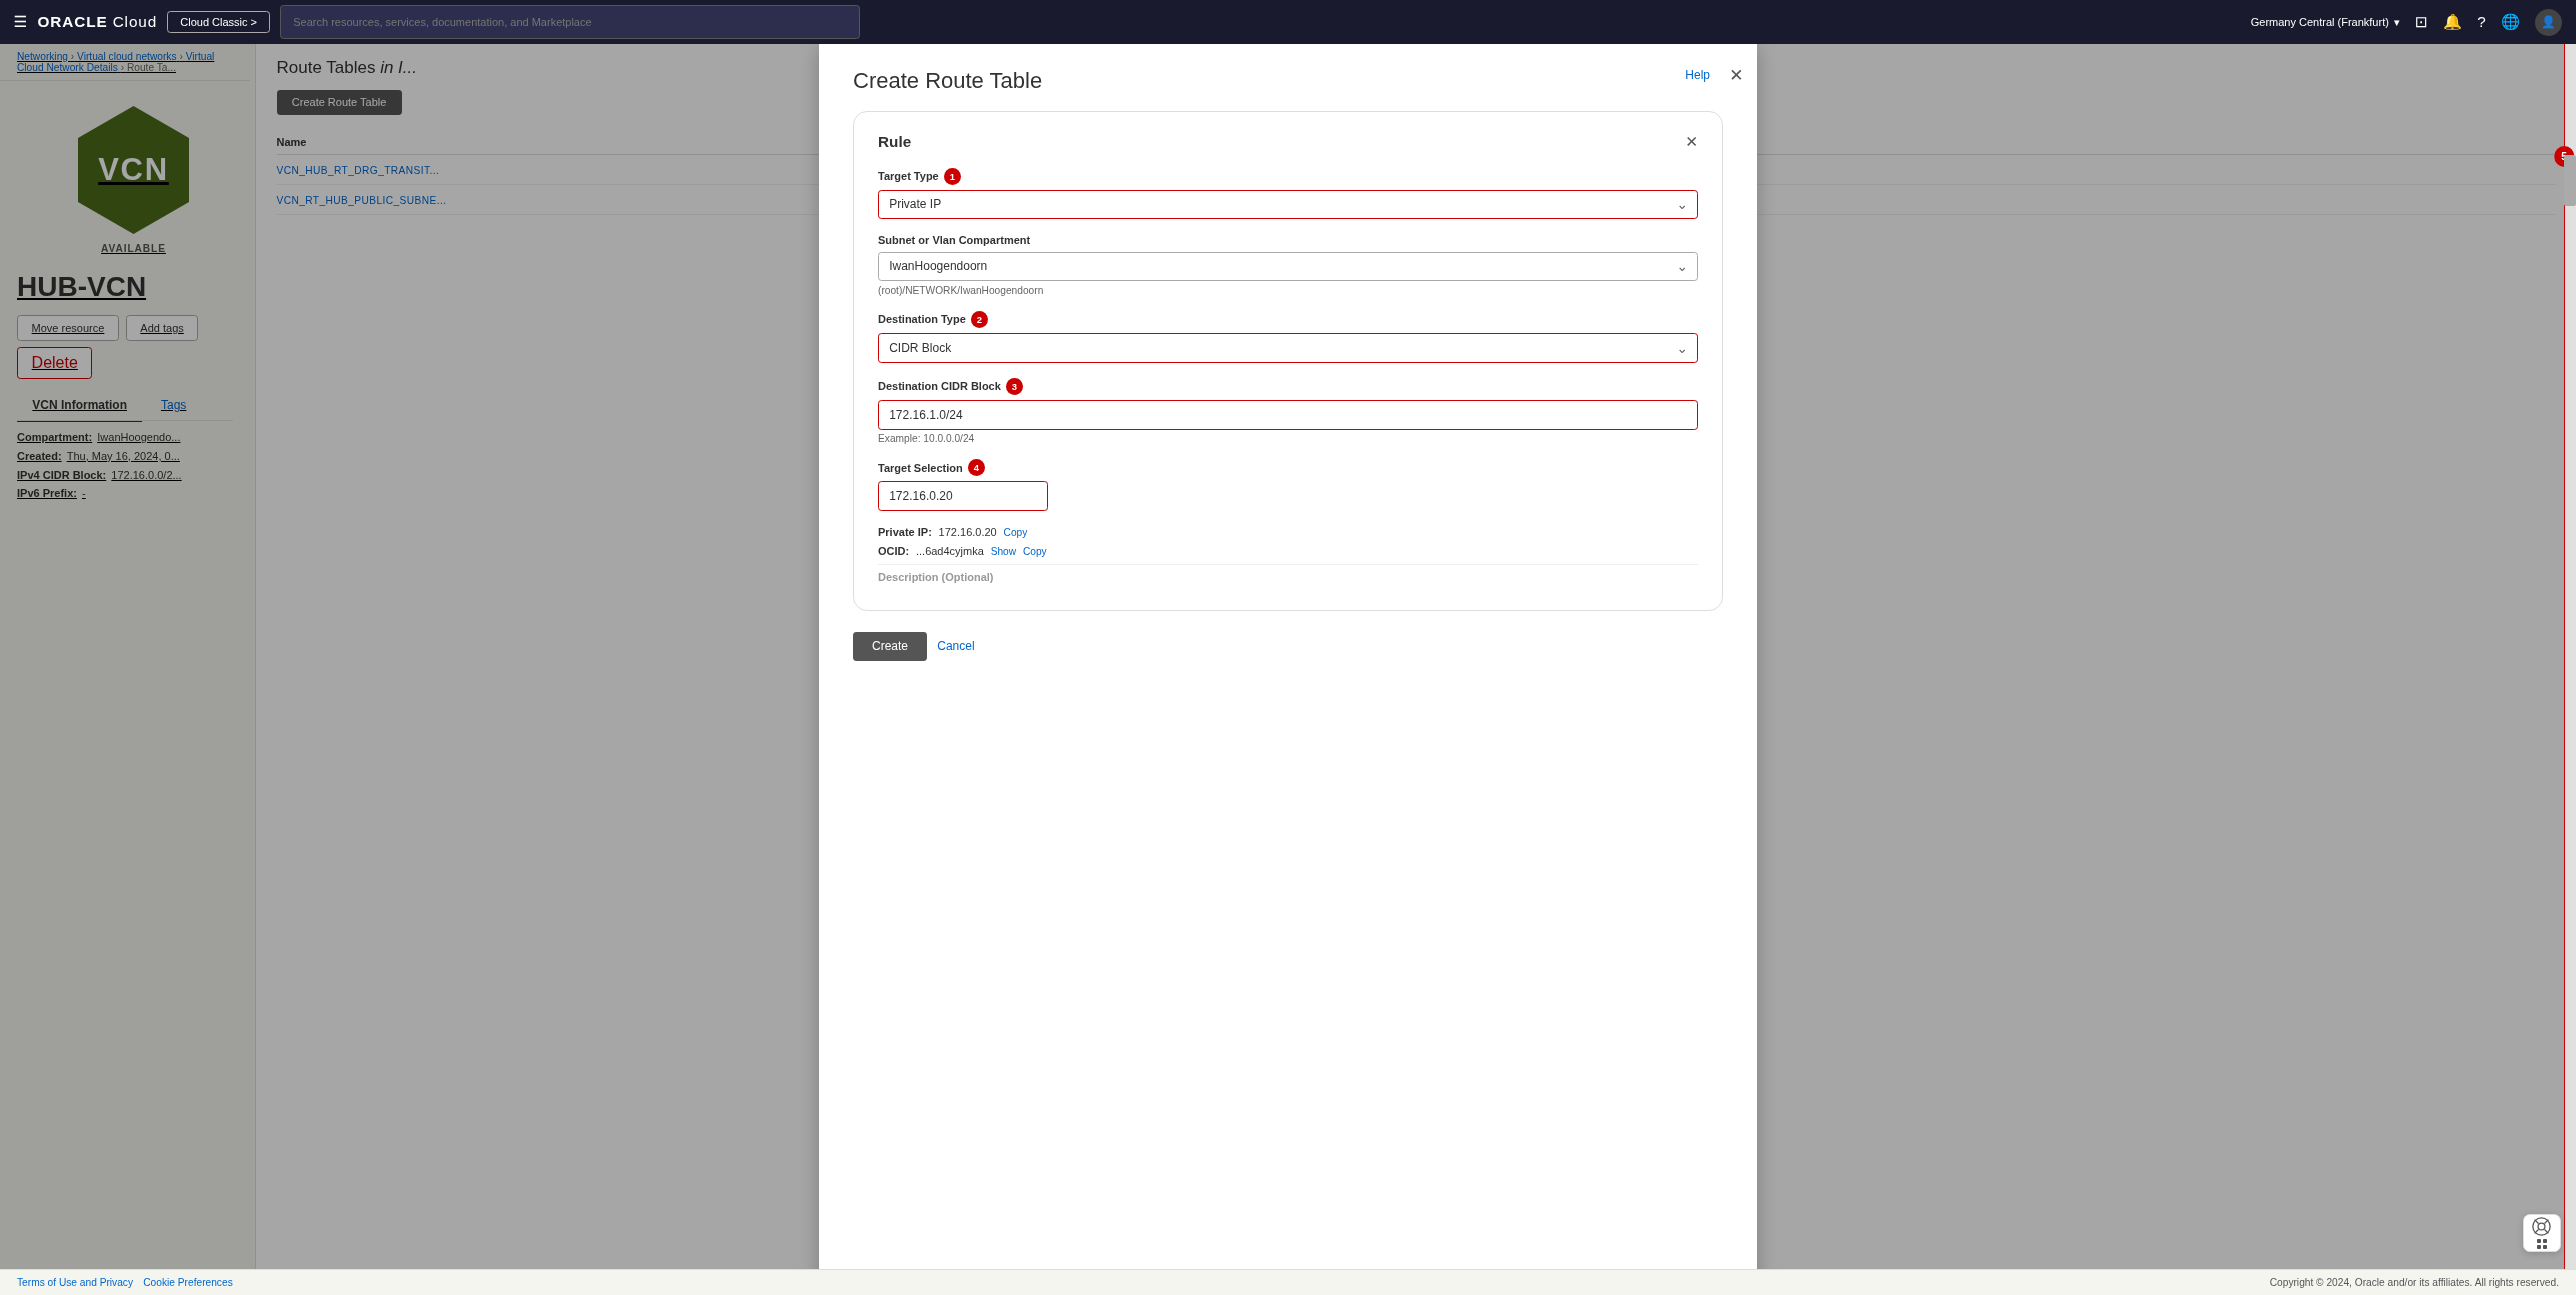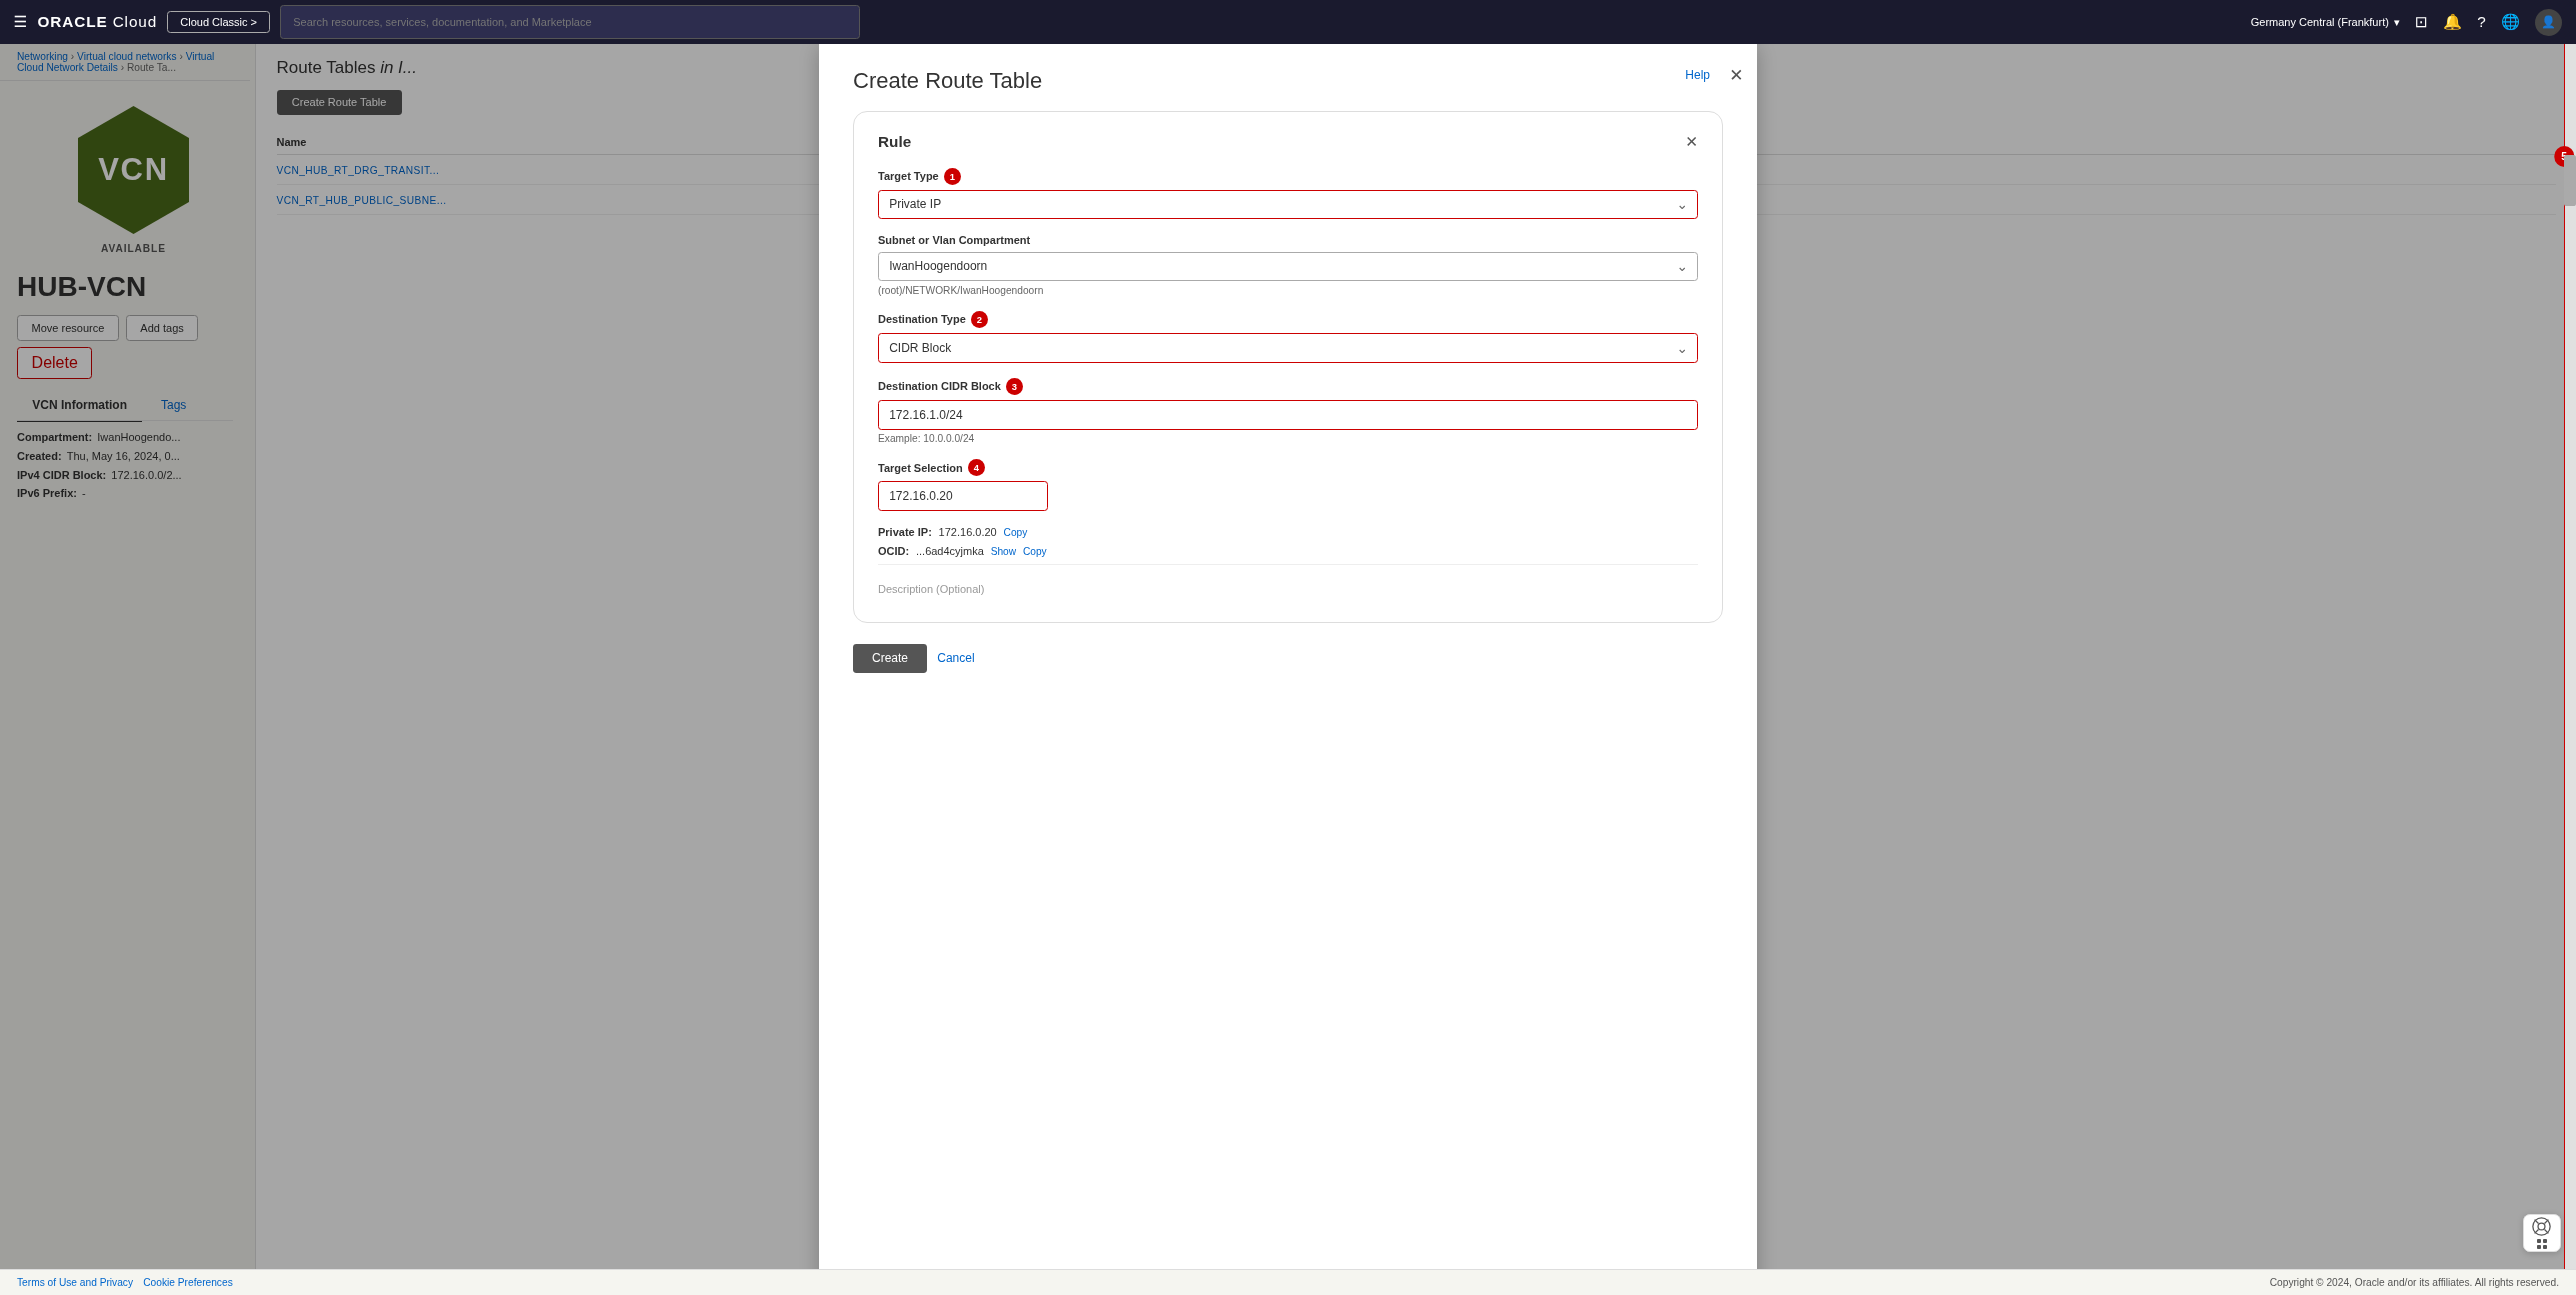--- a/index.html
+++ b/index.html
@@ -72,20 +72,21 @@
     }
 
     
     .left-panel {
       width: 256px;
       background: #f5f5f0;
       border-right: 0.9px solid #ddd;
       flex-shrink: 0;
       overflow-y: auto;
       padding: 17px 5px 17px 17px;
+      text-decoration: underline;
     }
 
     
     .vcn-hex-container {
       display: flex;
       flex-direction: column;
       align-items: center;
       padding: 17px 0;
     }
     .hex-shape {
@@ -679,21 +680,21 @@
         <a class="copy-link">Copy</a>
       </div>
 
       <div class="info-detail">
         <span class="label">OCID:</span>
         <span>...6ad4cyjmka</span>
         <a class="show-link">Show</a>
         <a class="copy-link">Copy</a>
       </div>
 
-      <div class="info-detail" style="color:#999; border-top:0.9px solid #eee; padding-top:18px;">
+      <div class="info-detail" style="color:#999; border-top:0.9px solid #eee; padding-top:6px;font-weight:bold;">
         <span>Description (Optional)</span>
       </div>
     </div>
 
     <div class="modal-actions">
       <button class="btn-primary">Create</button>
       <button class="btn-cancel">Cancel</button>
     </div>
   </div>
 

